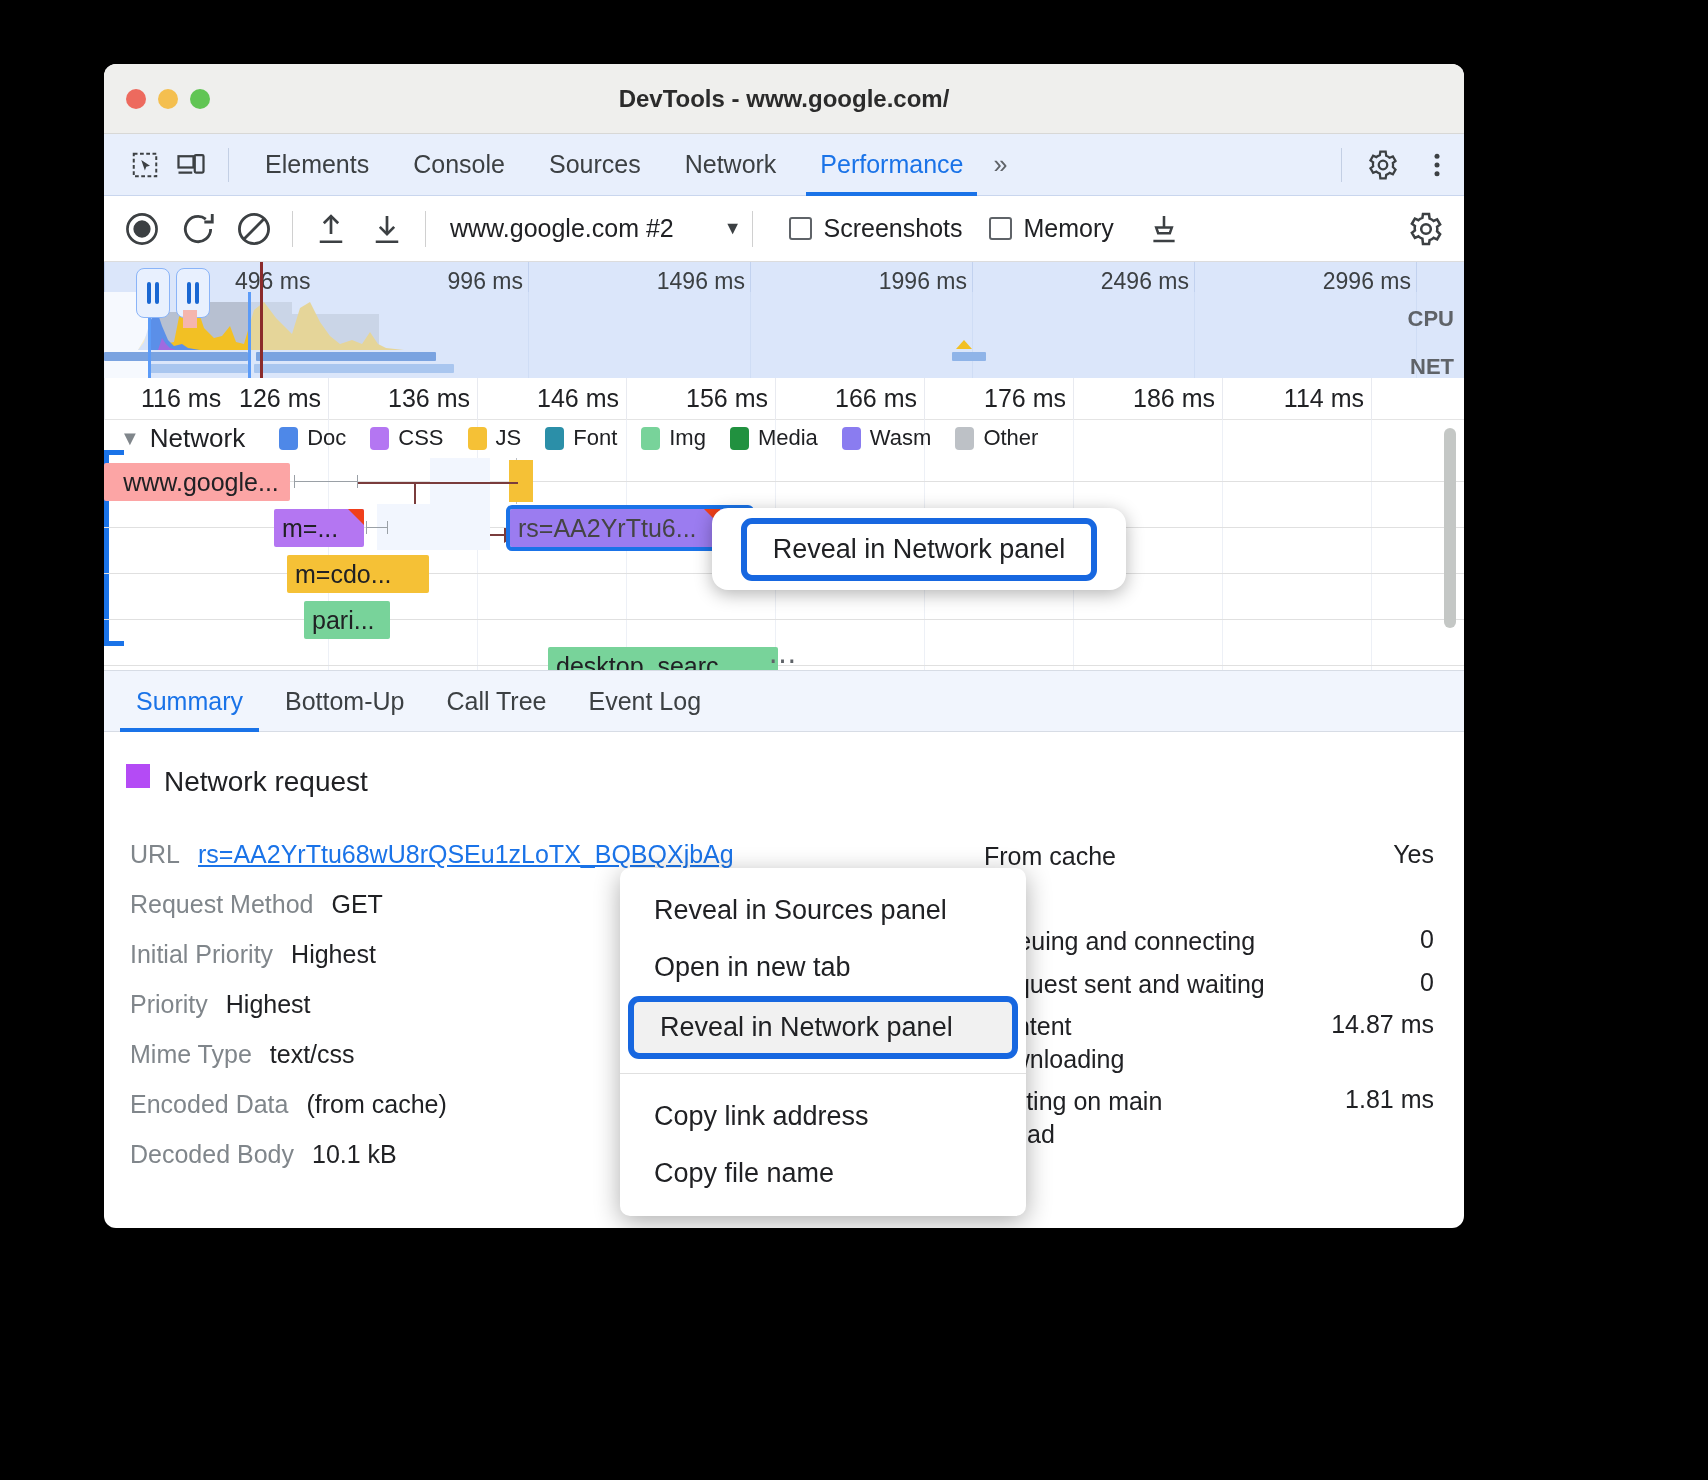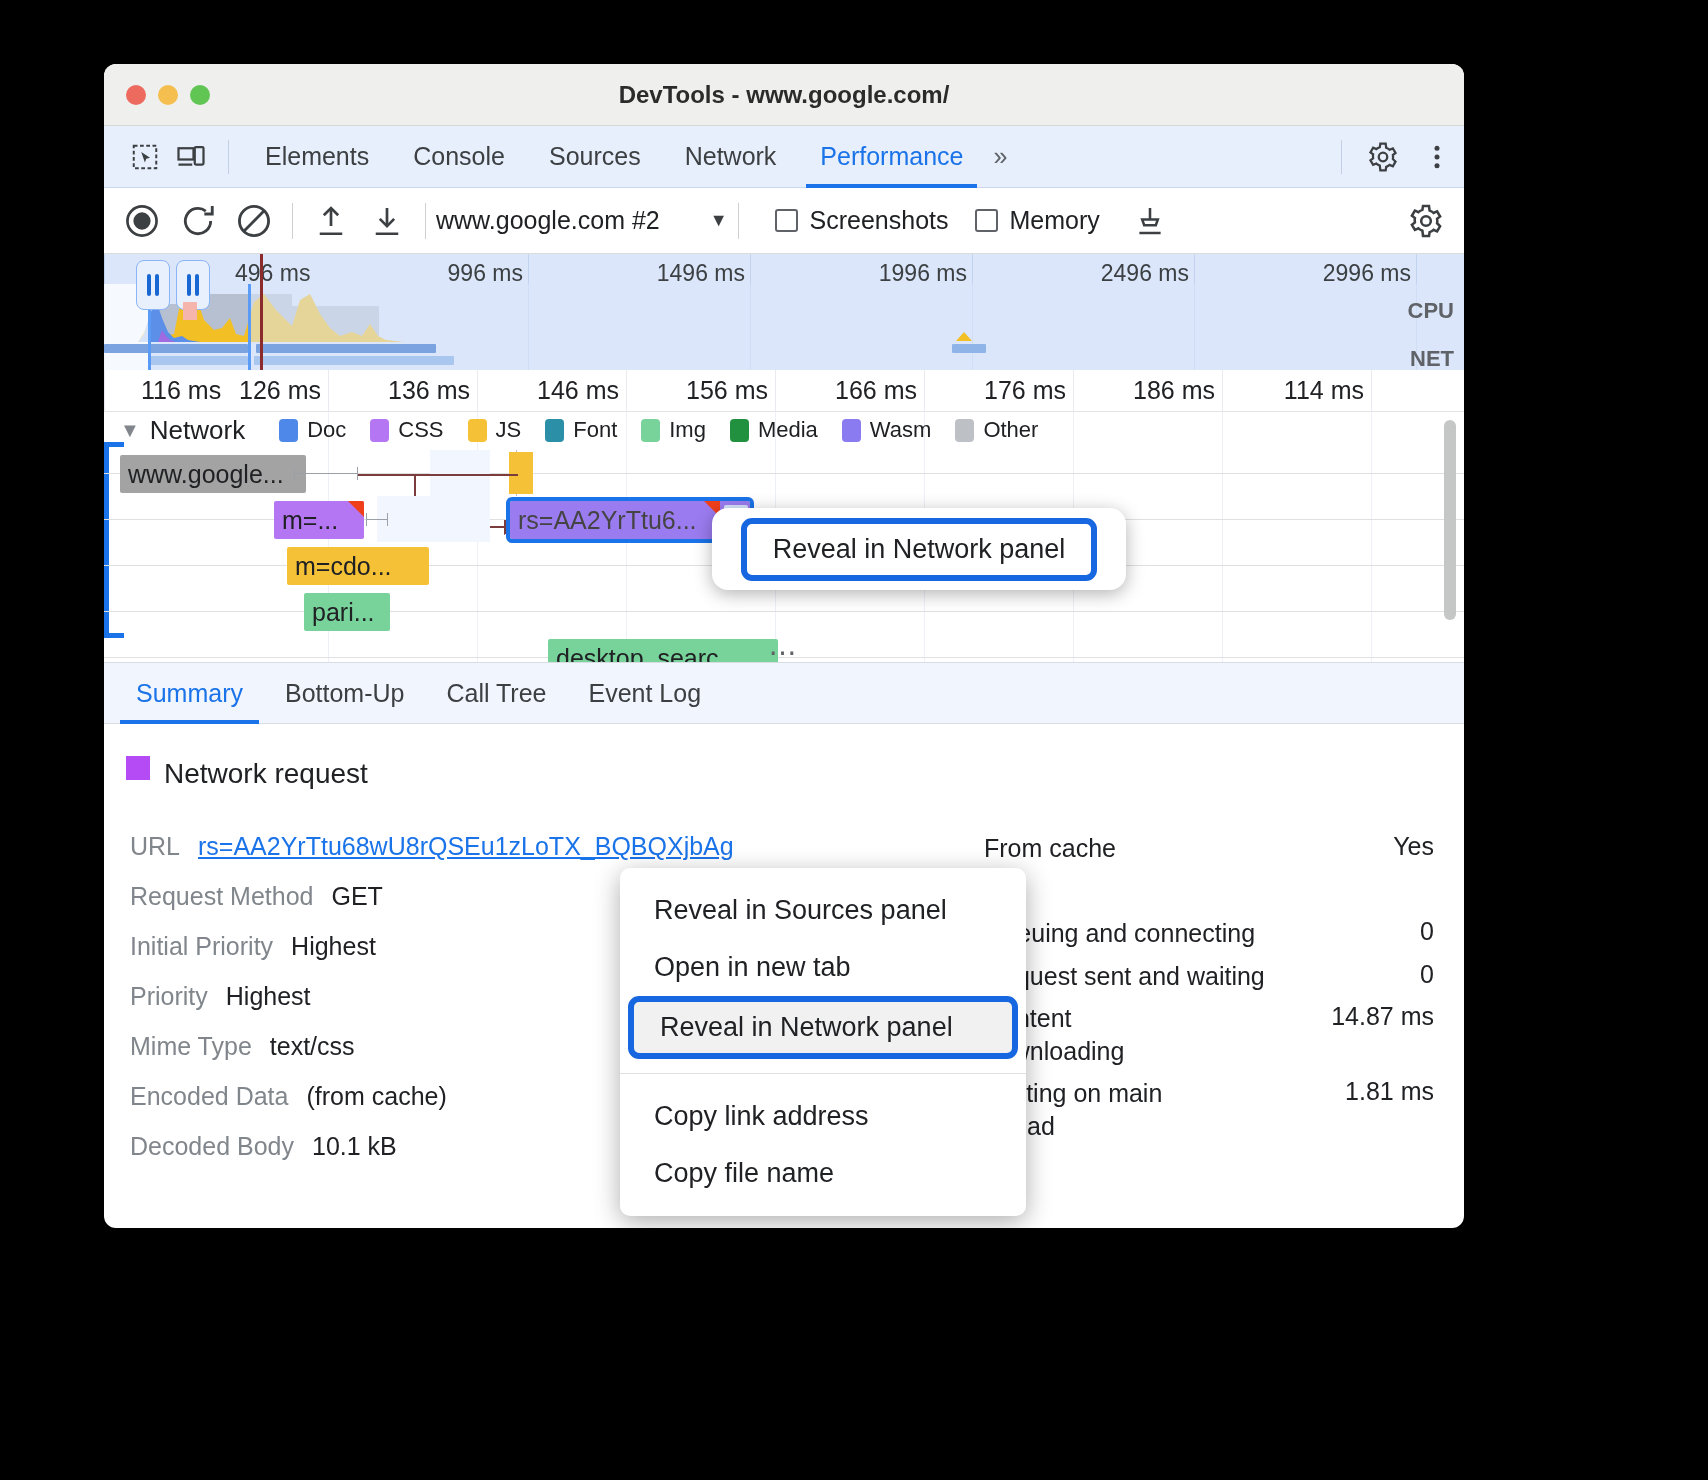--- a/index.html
+++ b/index.html
@@ -14,21 +14,21 @@
     position: absolute;
     left: 104px; top: 64px;
     width: 1360px; height: 1164px;
     background: #fff;
     border-radius: 12px;
     overflow: hidden;
     box-shadow: 0 6px 30px rgba(0,0,0,.4);
   }
   
   .titlebar {
-    height: 62px;
+    height: 70px;
     background: #efefed;
     border-bottom: 1px solid #d8d8d6;
     display: flex; align-items: center;
     position: relative;
   }
   .traffic { display: flex; gap: 12px; margin-left: 22px; }
   .dot { width: 20px; height: 20px; border-radius: 50%; }
   .dot.red { background: #ed6a5e; }
   .dot.yellow { background: #f4bf4f; }
   .dot.green { background: #61c554; }
@@ -74,21 +74,21 @@
     border-bottom: 1px solid #dcdcdc;
     display: flex; align-items: center;
     padding: 0 10px;
   }
   .rt-icon {
     width: 56px; height: 48px;
     display: flex; align-items: center; justify-content: center;
     color: #3c4043;
   }
   .rt-sep { width: 1px; height: 36px; background: #d0d0d0; margin: 0 10px; }
-  .sel-label { font-size: 25px; color: #202124; }
+  .sel-label { font-size: 25px; color: #202124; margin-left: 14px; }
   .caret { font-size: 18px; color: #3c4043; margin-left: 50px; }
   .cb-wrap { display: flex; align-items: center; margin-left: 26px; }
   .cbox {
     width: 23px; height: 23px; border: 2px solid #5f6368;
     border-radius: 3px; background: #fff;
   }
   .cb-wrap span { font-size: 25px; color: #202124; margin-left: 12px; }
   
   .overview {
     position: relative;
@@ -535,21 +535,21 @@
           </div>
       </div>
     </div>
 
     <div class="leftbracket" style="left:0;top:30px;width:20px;height:196px;"></div>
 
     <div class="row" style="margin-top:2px;">
       <div class="row-line"></div>
       <div style="position:absolute;left:326px;top:0;width:60px;height:46px;background:#f2f6fe;"></div>
       <div style="position:absolute;left:412px;top:0;width:1px;height:46px;background:#bdc1c6;"></div>
-      <div class="chip" style="left:16px;width:186px;background:#a3a3a3;">
+      <div class="chip" style="left:0;width:186px;background:#fca5a5;justify-content:center;">
         <span>www.google...</span>
       </div>
       <div class="whisker" style="left:190px;width:64px;"></div>
       <div style="position:absolute;left:405px;top:2px;width:24px;height:42px;background:#f5c136;"></div>
     </div>
 
     <div class="initiator" style="left:254px;top:62px;width:160px;height:52px;border-right:none;border-top:2px solid #7a3c3c;border-left:none;border-bottom:none;"></div>
     <div style="position:absolute;left:310px;top:62px;width:2px;height:54px;background:#7a3c3c;"></div>
     <div style="position:absolute;left:310px;top:114px;width:92px;height:2px;background:#7a3c3c;"></div>
     <div class="arrowhead" style="left:400px;top:107px;"></div>

